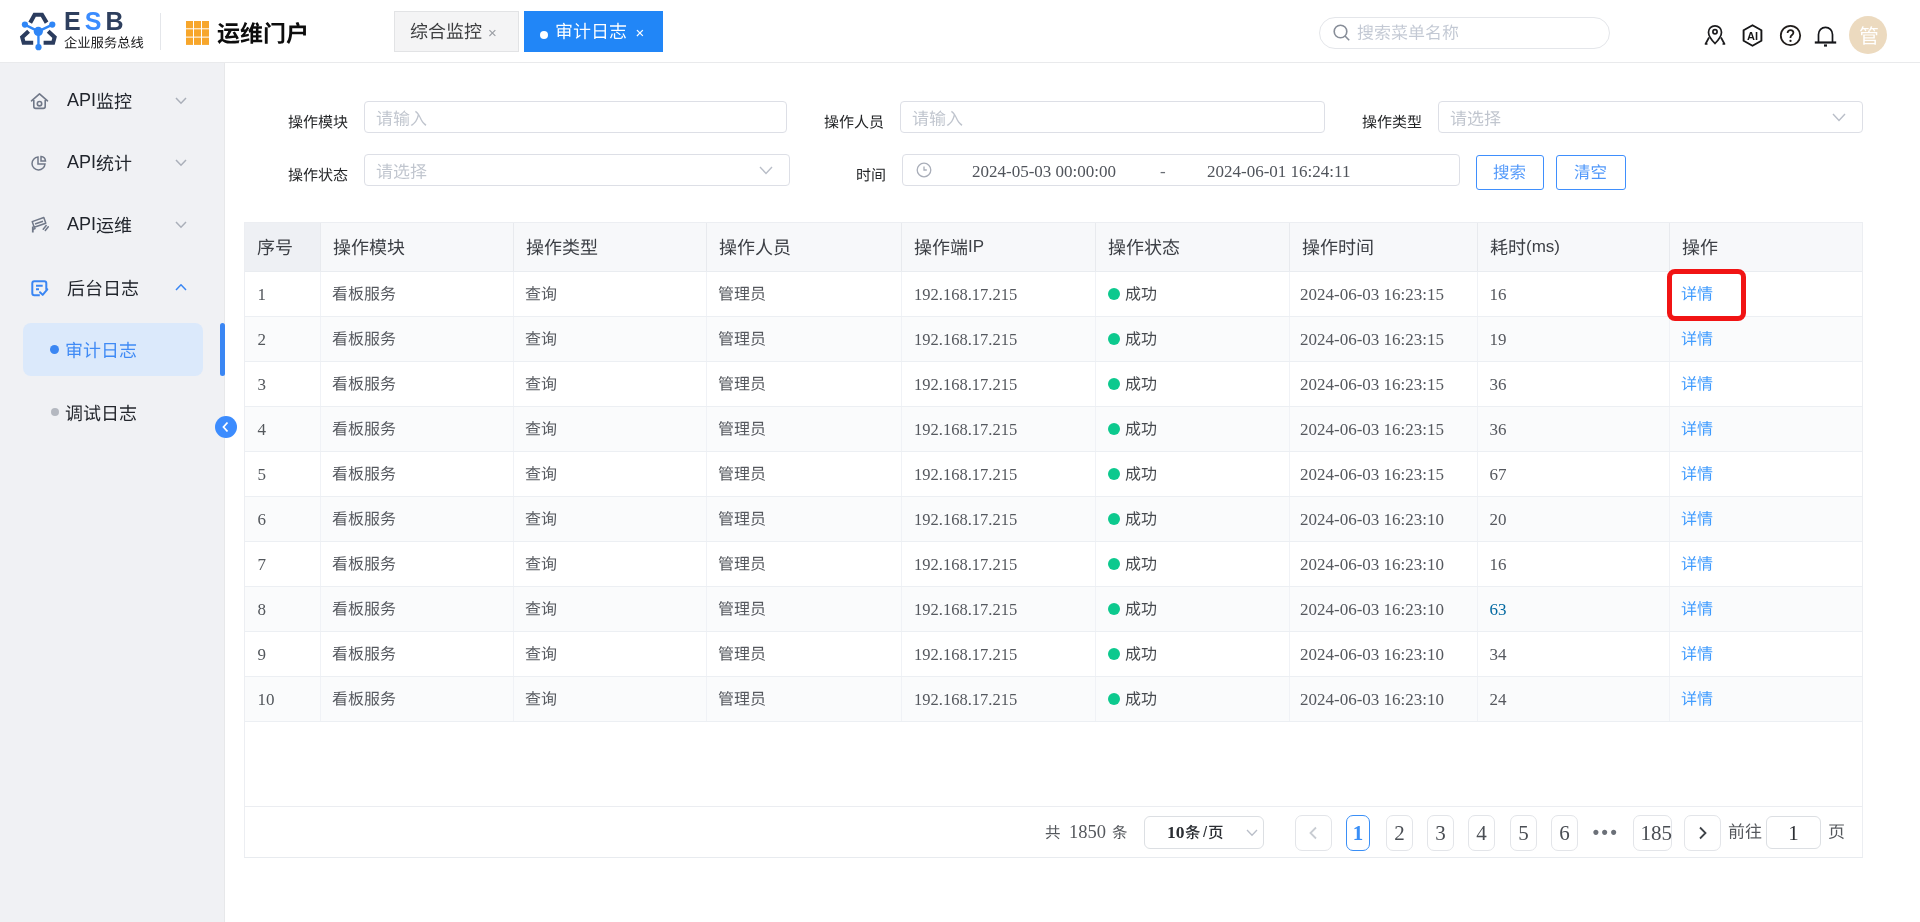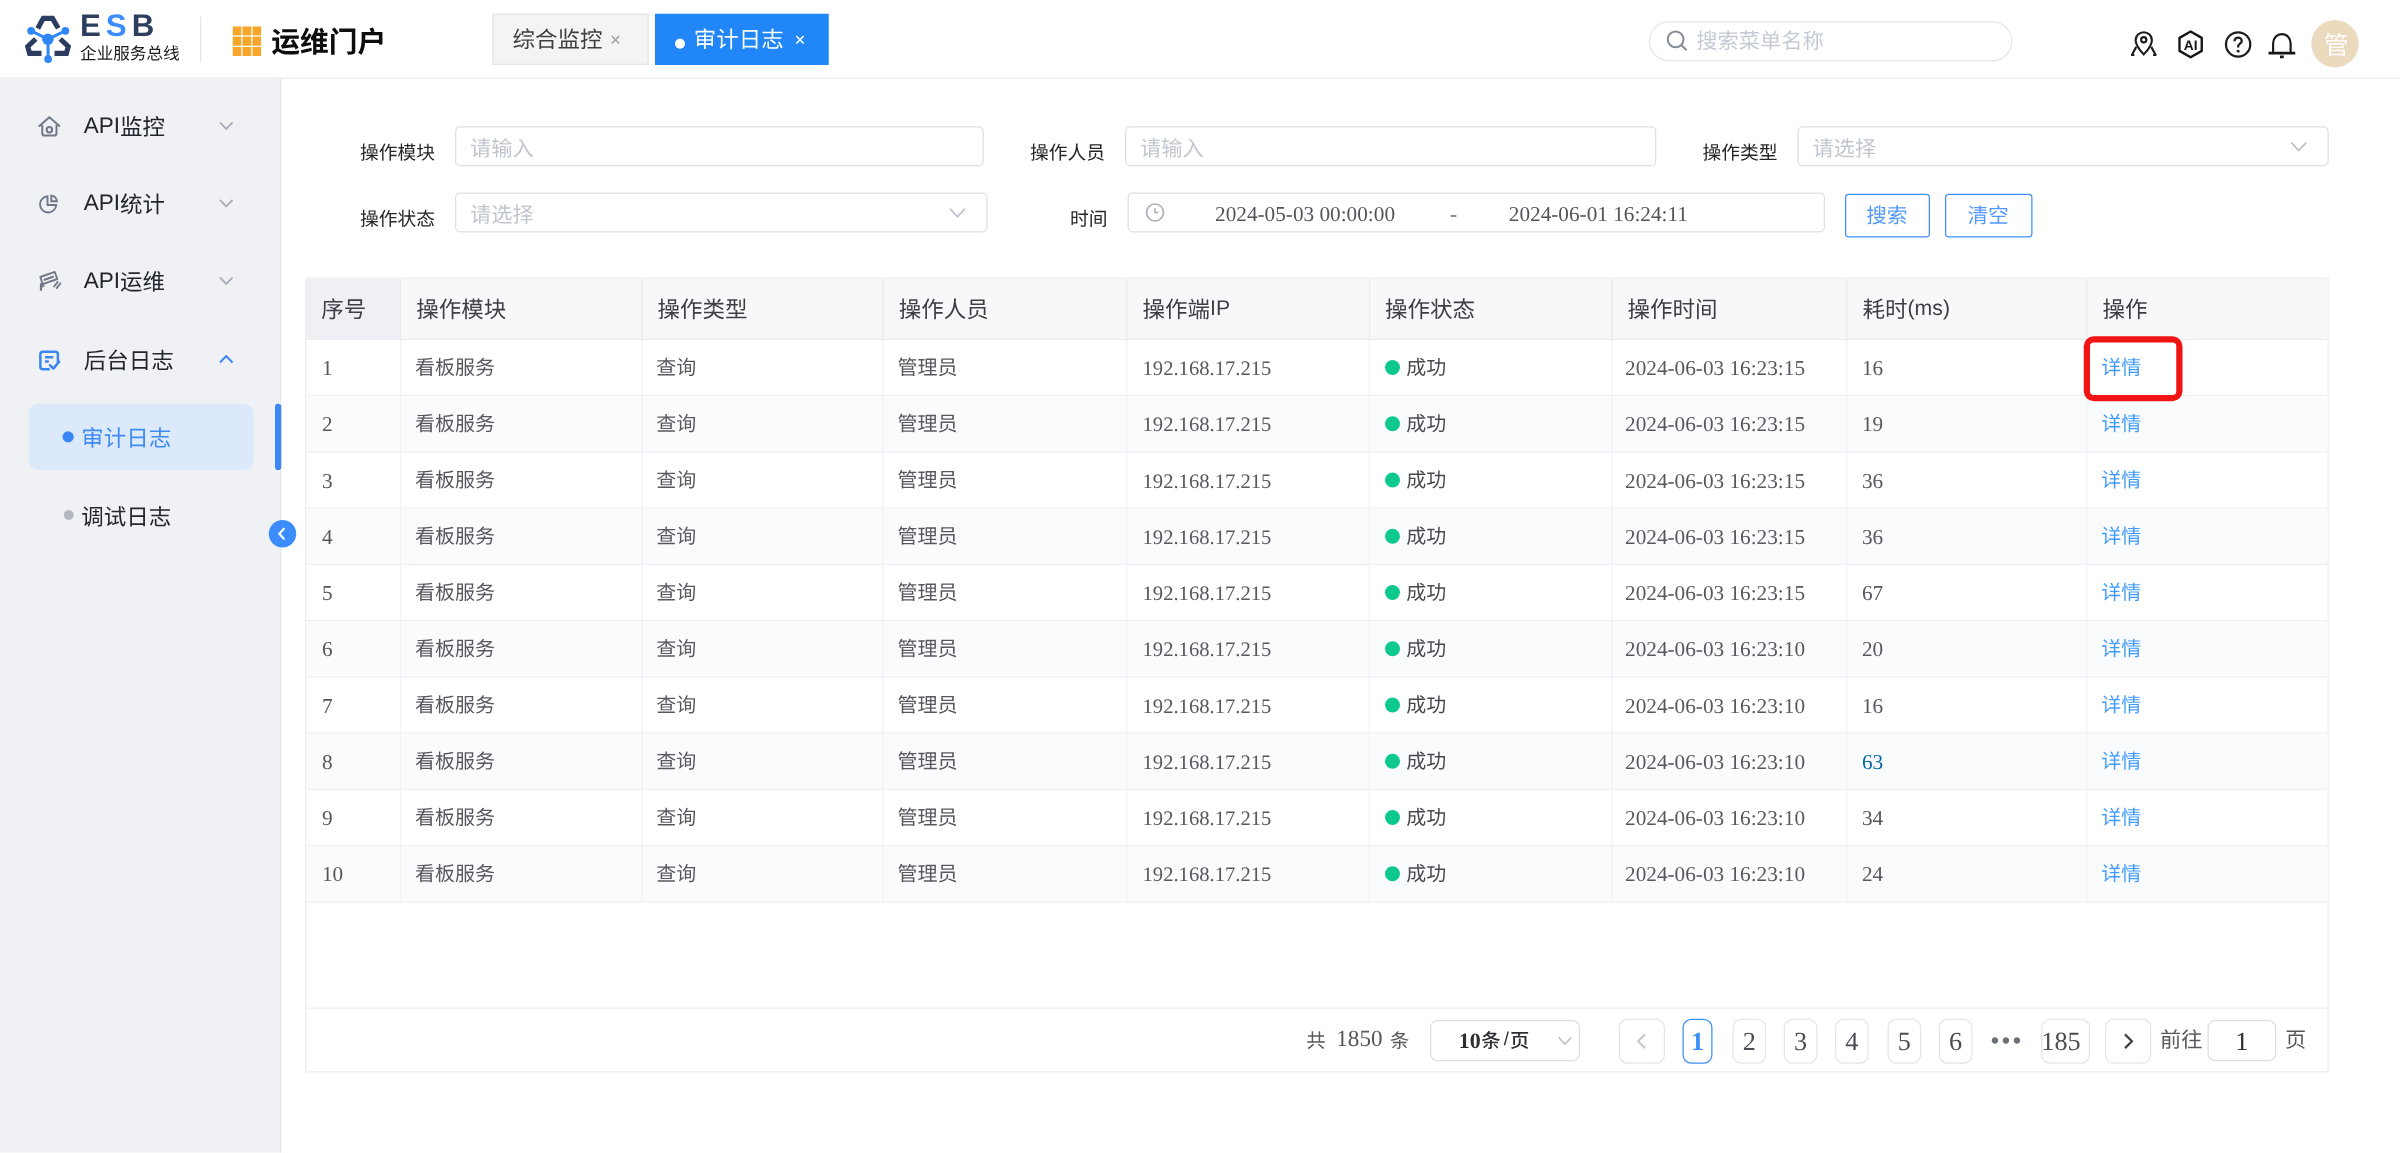--- a/index.html
+++ b/index.html
@@ -1040,21 +1040,21 @@
 <div class="abs" style="left:1427px;top:815px;width:27px;height:36px;border:1px solid #e3e5e9;border-radius:7px;background:#fff"></div>
 <div class="abs ser" style="left:1427px;top:824px;width:27px;text-align:center;font-size:21px;font-weight:normal;color:#4a4e54;line-height:18px">3</div>
 <div class="abs" style="left:1468px;top:815px;width:27px;height:36px;border:1px solid #e3e5e9;border-radius:7px;background:#fff"></div>
 <div class="abs ser" style="left:1468px;top:824px;width:27px;text-align:center;font-size:21px;font-weight:normal;color:#4a4e54;line-height:18px">4</div>
 <div class="abs" style="left:1510px;top:815px;width:27px;height:36px;border:1px solid #e3e5e9;border-radius:7px;background:#fff"></div>
 <div class="abs ser" style="left:1510px;top:824px;width:27px;text-align:center;font-size:21px;font-weight:normal;color:#4a4e54;line-height:18px">5</div>
 <div class="abs" style="left:1551px;top:815px;width:27px;height:36px;border:1px solid #e3e5e9;border-radius:7px;background:#fff"></div>
 <div class="abs ser" style="left:1551px;top:824px;width:27px;text-align:center;font-size:21px;font-weight:normal;color:#4a4e54;line-height:18px">6</div>
 <div class="abs" style="left:1592px;top:823px;width:28px;text-align:center;font-size:18px;font-weight:bold;color:#6b7078;letter-spacing:2.5px;line-height:18px">•••</div>
 <div class="abs" style="left:1633px;top:815px;width:39px;height:36px;border:1px solid #e3e5e9;border-radius:7px;background:#fff"></div>
-<div class="abs ser" style="left:1633px;top:824px;width:39px;text-align:left;font-size:21px;color:#4a4e54;line-height:18px">185</div>
+<div class="abs ser" style="left:1633px;top:824px;width:39px;text-align:right;font-size:21px;color:#4a4e54;line-height:18px">185</div>
 <div class="abs" style="left:1684px;top:815px;width:37px;height:36px;border:1px solid #e3e5e9;border-radius:7px;background:#fff"></div>
 <svg class="abs" style="left:1698px;top:826px" width="10" height="14" viewBox="0 0 10 14" fill="none" stroke="#3e4248" stroke-width="1.8">
     <path d="M2 1.5 L7.5 7 L2 12.5"></path>
   </svg>
 <div class="abs" style="left:1727.5px;top:818.4px">
     <svg class="t" width="34.0" height="25.5" viewBox="0 0 2000 1500">
       <g fill="#55585d" transform="translate(0,1160) scale(1,-1)">
         <use href="#g524D" x="0"></use>
         <use href="#g5F80" x="1000"></use>
       </g>

